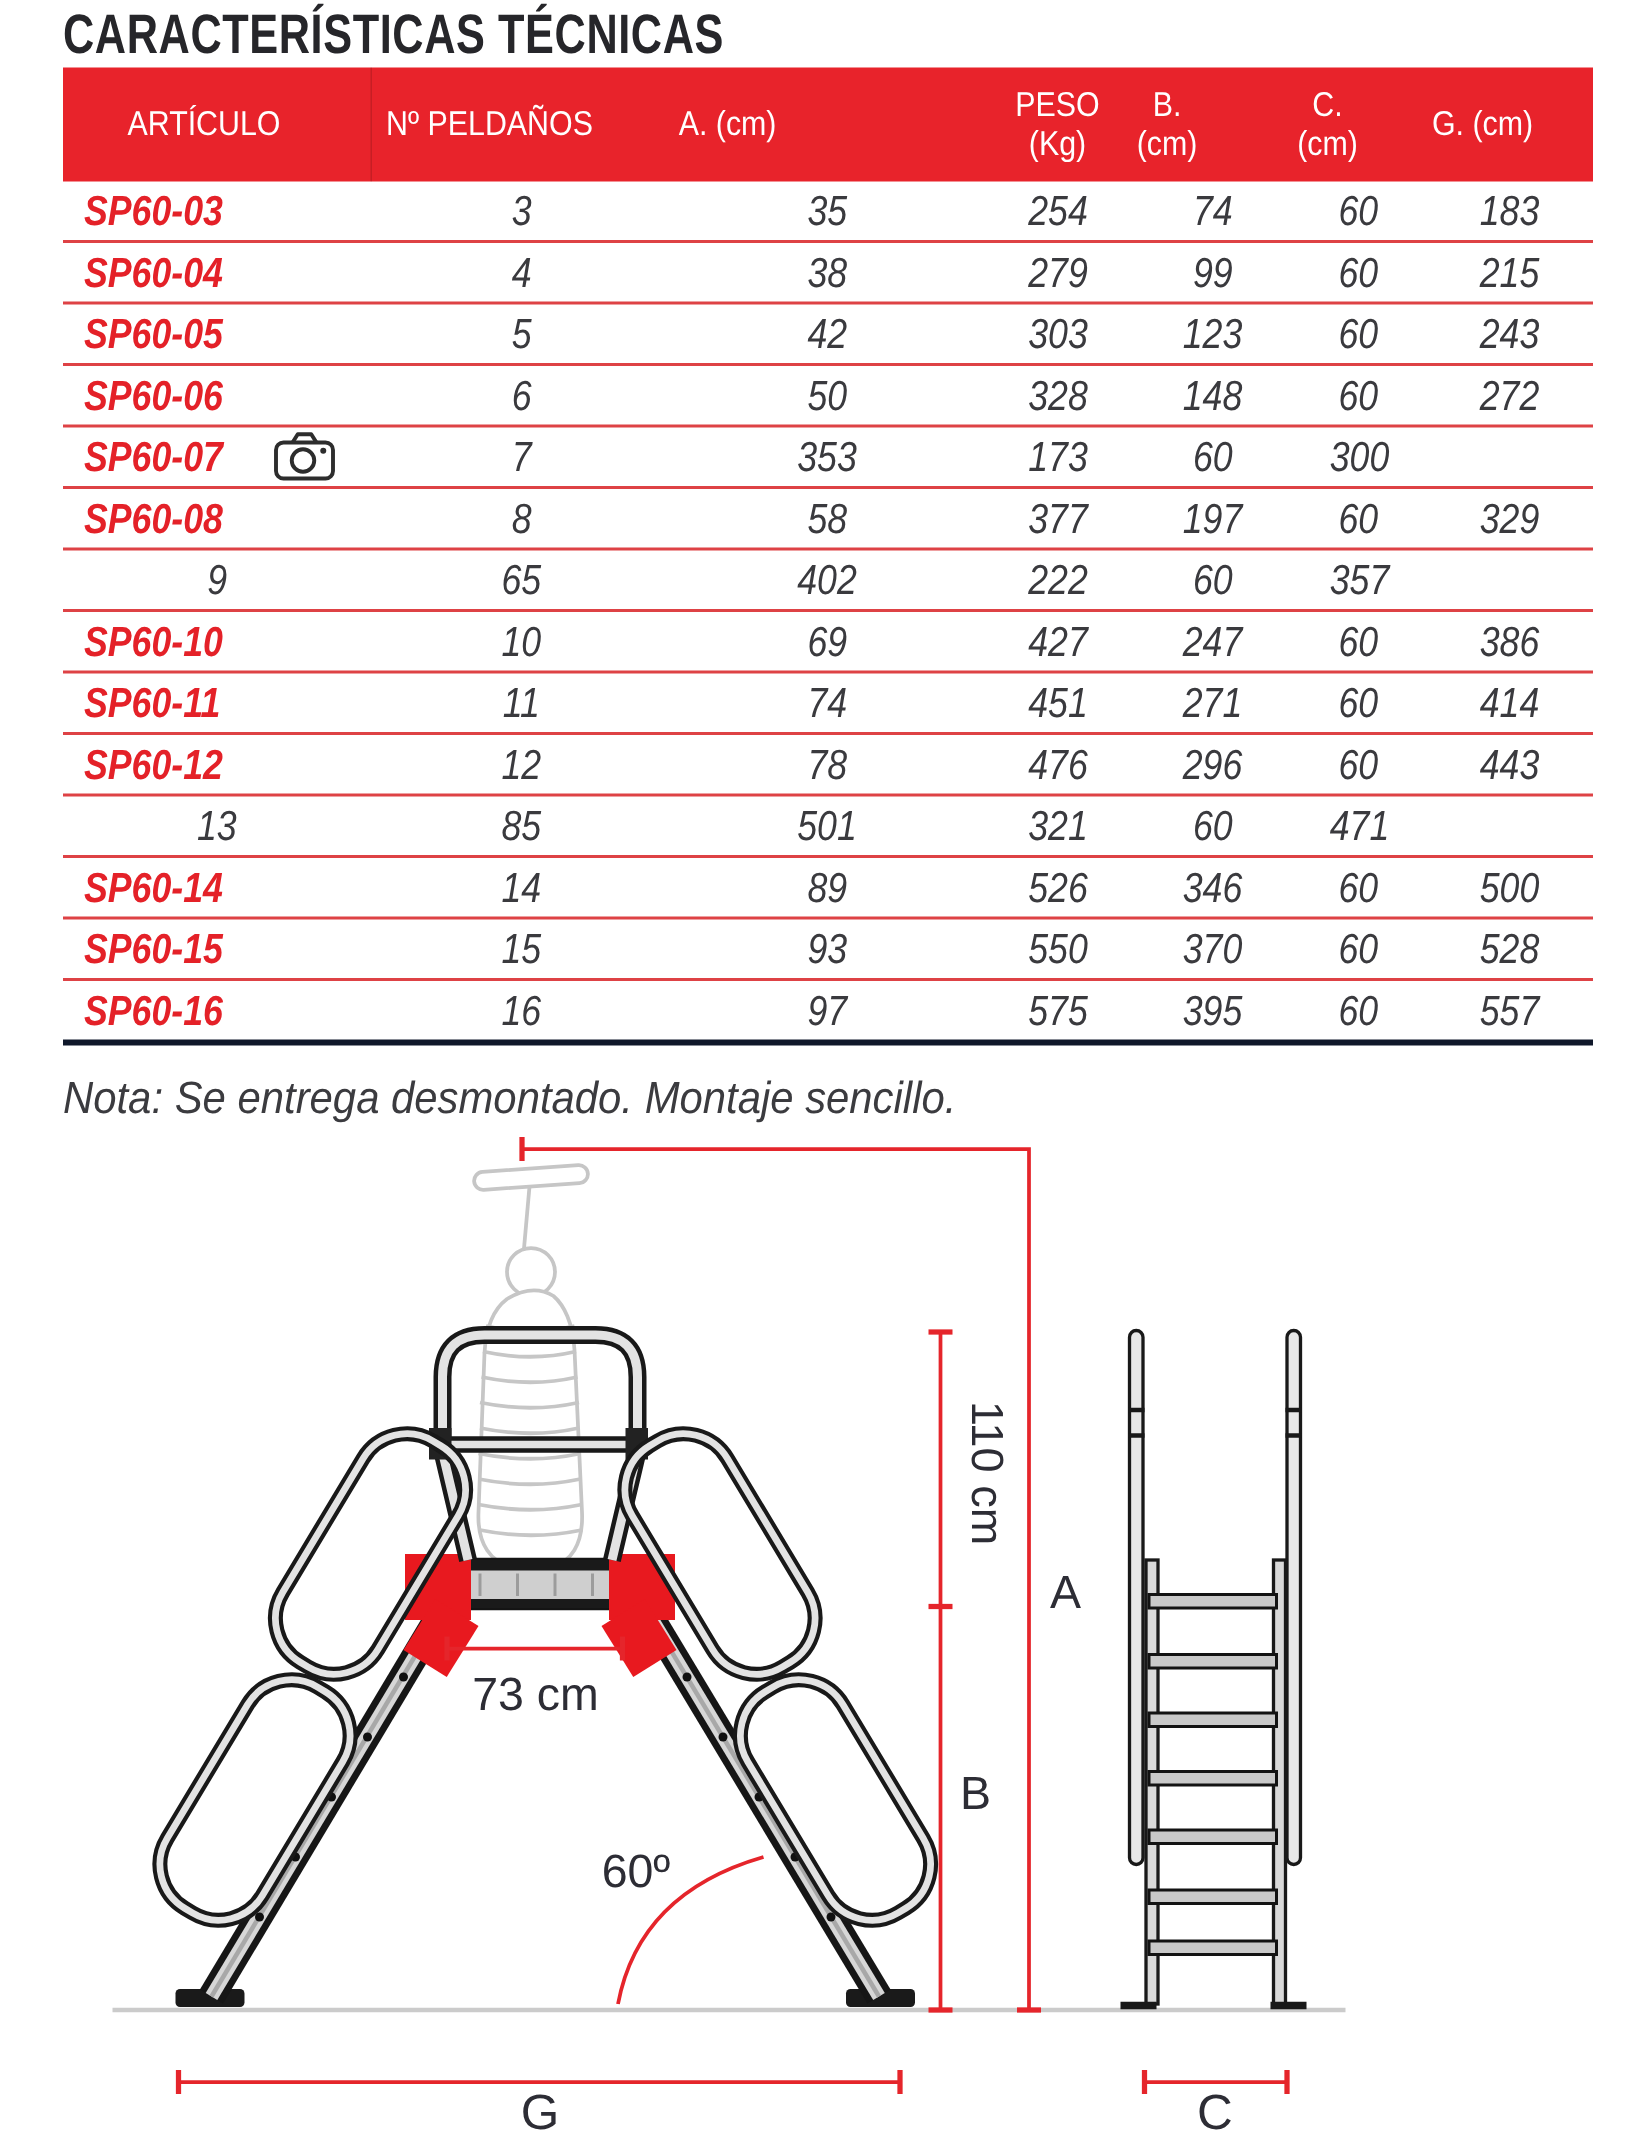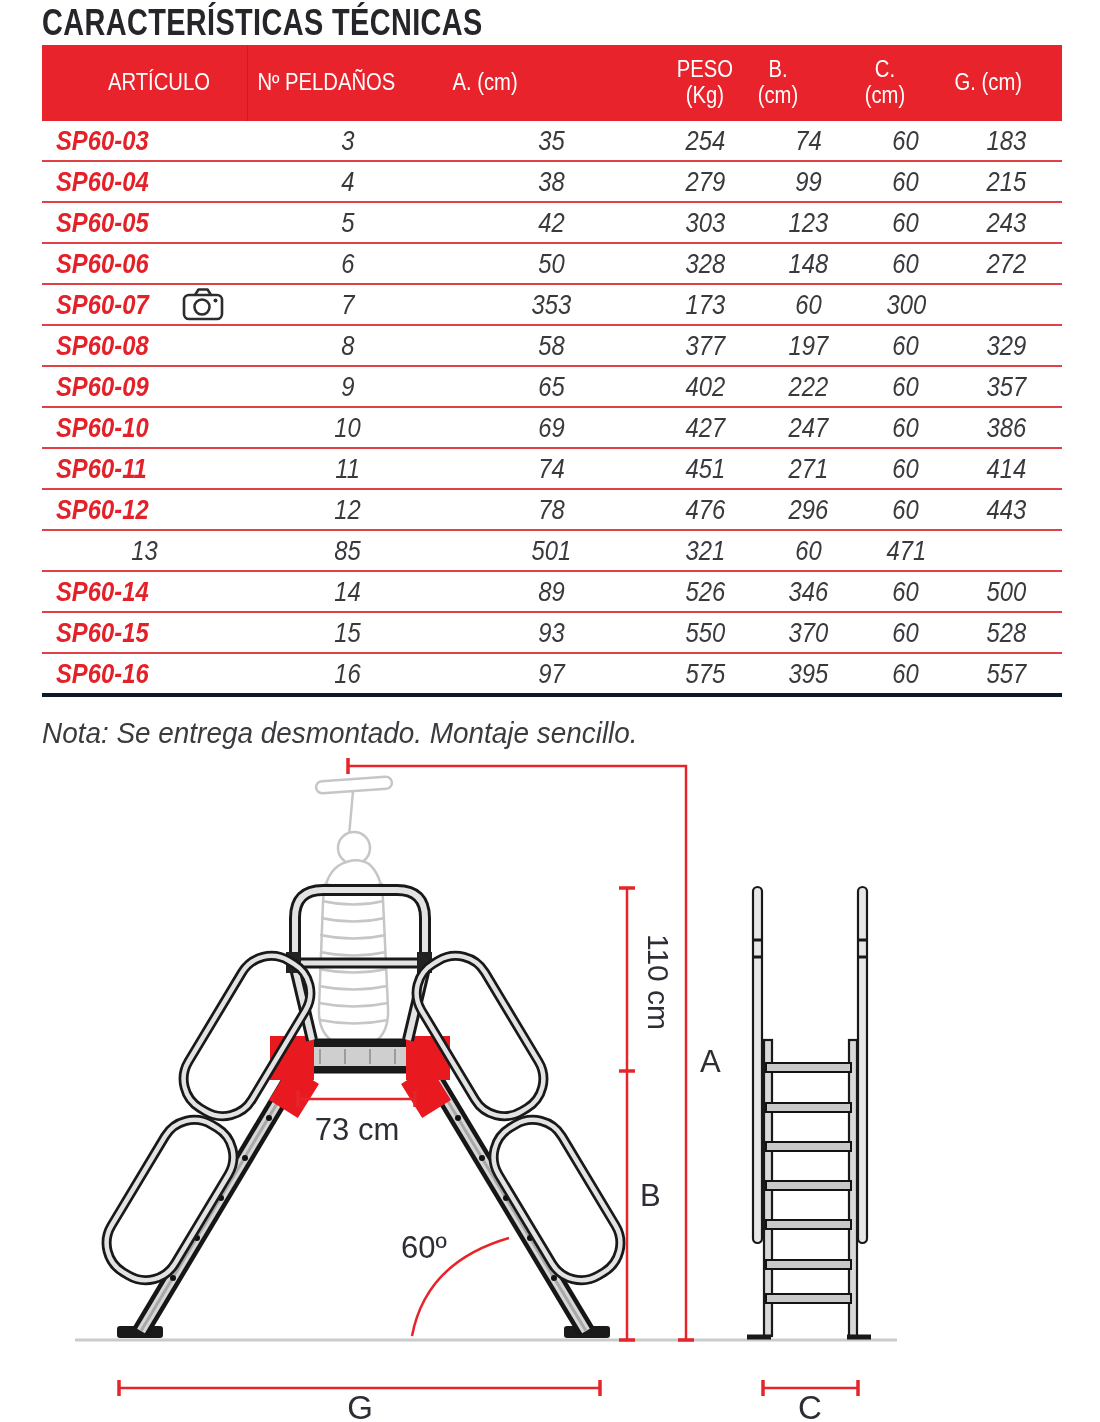--- a/index.html
+++ b/index.html
@@ -6,21 +6,21 @@
   body{width:1100px;height:1422px;position:relative;overflow:hidden;
        font-family:"Liberation Sans",sans-serif;}
   .title{position:absolute;left:42px;top:2px;margin:0;font-size:37px;font-weight:700;
          color:#26262a;letter-spacing:0.5px;white-space:nowrap;
          transform:scaleX(0.78);transform-origin:left top;}
   .spec-table{position:absolute;left:42px;top:45px;width:1020px;}
   .thead{display:grid;grid-template-columns:206px 200px 207px 100px 107px 88px 112px;
          background:#e8232b;height:76px;}
   .th{display:flex;align-items:center;justify-content:flex-start;color:#ffffff;
       font-size:23px;line-height:1.12;text-align:center;}
-  .th:first-child{justify-content:center;padding-left:0;border-right:1px solid rgba(0,0,0,0.14);margin-left:43px;}
+  .th:first-child{justify-content:flex-start;padding-left:0;border-right:1px solid rgba(0,0,0,0.14);margin-left:43px;}
   .th .hv{display:inline-block;transform:scaleX(0.88);white-space:pre-line;}
   .th:first-child .hv{transform-origin:left center;}
   .tbody .tr{display:grid;grid-template-columns:206px 200px 207px 100px 107px 88px 112px;
              height:39px;border-bottom:2px solid #de4245;align-items:center;font-style:italic;}
   .tbody .tr:last-child{border-bottom:4px solid #0f172a;}
   .td{text-align:center;font-size:28px;color:#3a3a3e;}
   .td .v{display:inline-block;transform:scaleX(0.85);}
   .td.art{text-align:left;padding-left:14px;display:flex;align-items:center;gap:16px;}
   .td.art .v{font-weight:700;color:#e42128;transform-origin:left center;}
   .cam{flex:0 0 auto;}
@@ -128,23 +128,20 @@
             <span class="v">SP60-08</span>
           </div>
           <div class="td"><span class="v">8</span></div>
           <div class="td"><span class="v">58</span></div>
           <div class="td"><span class="v">377</span></div>
           <div class="td"><span class="v">197</span></div>
           <div class="td"><span class="v">60</span></div>
           <div class="td"><span class="v">329</span></div>
         </div>
         <div class="tr">
-          <div class="td art">
-            <span class="v">SP60-09</span>
-          </div>
           <div class="td"><span class="v">9</span></div>
           <div class="td"><span class="v">65</span></div>
           <div class="td"><span class="v">402</span></div>
           <div class="td"><span class="v">222</span></div>
           <div class="td"><span class="v">60</span></div>
           <div class="td"><span class="v">357</span></div>
         </div>
         <div class="tr">
           <div class="td art">
             <span class="v">SP60-10</span>

